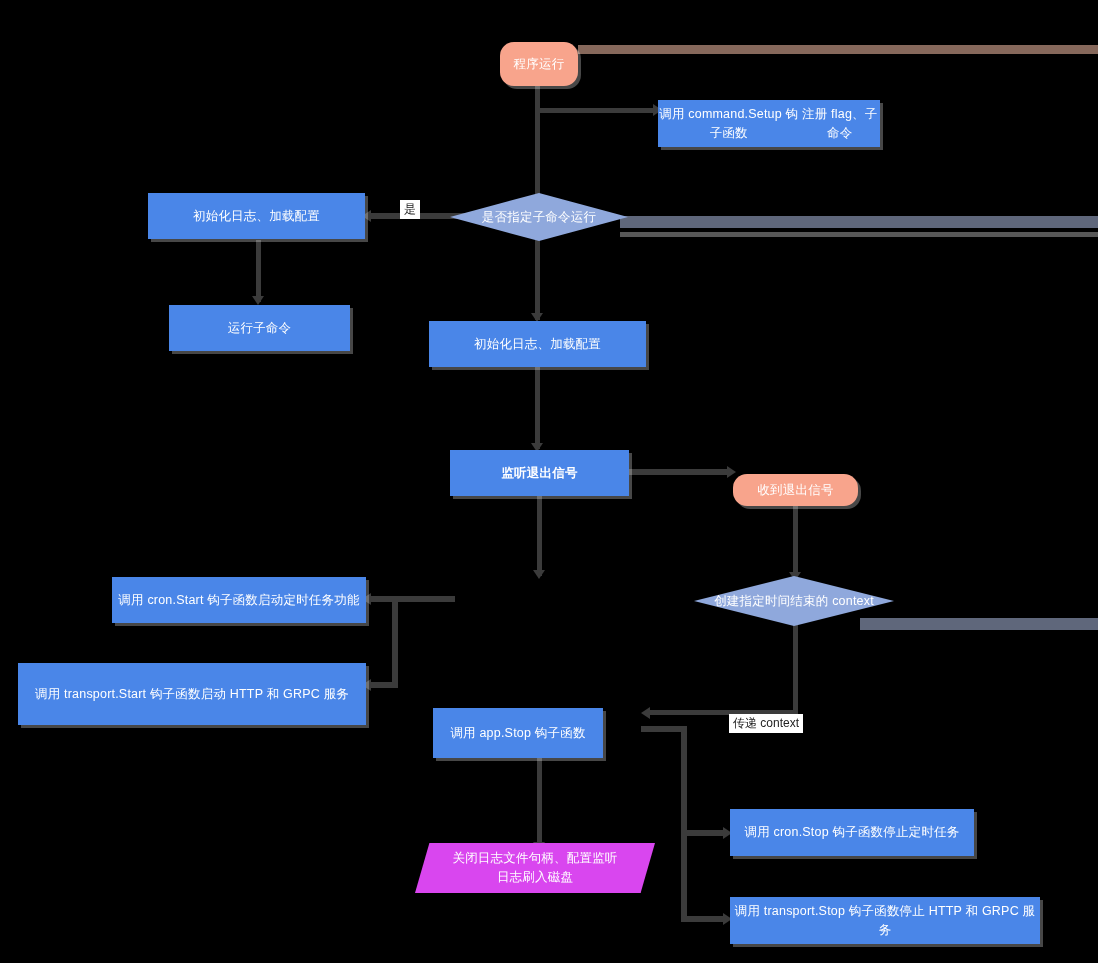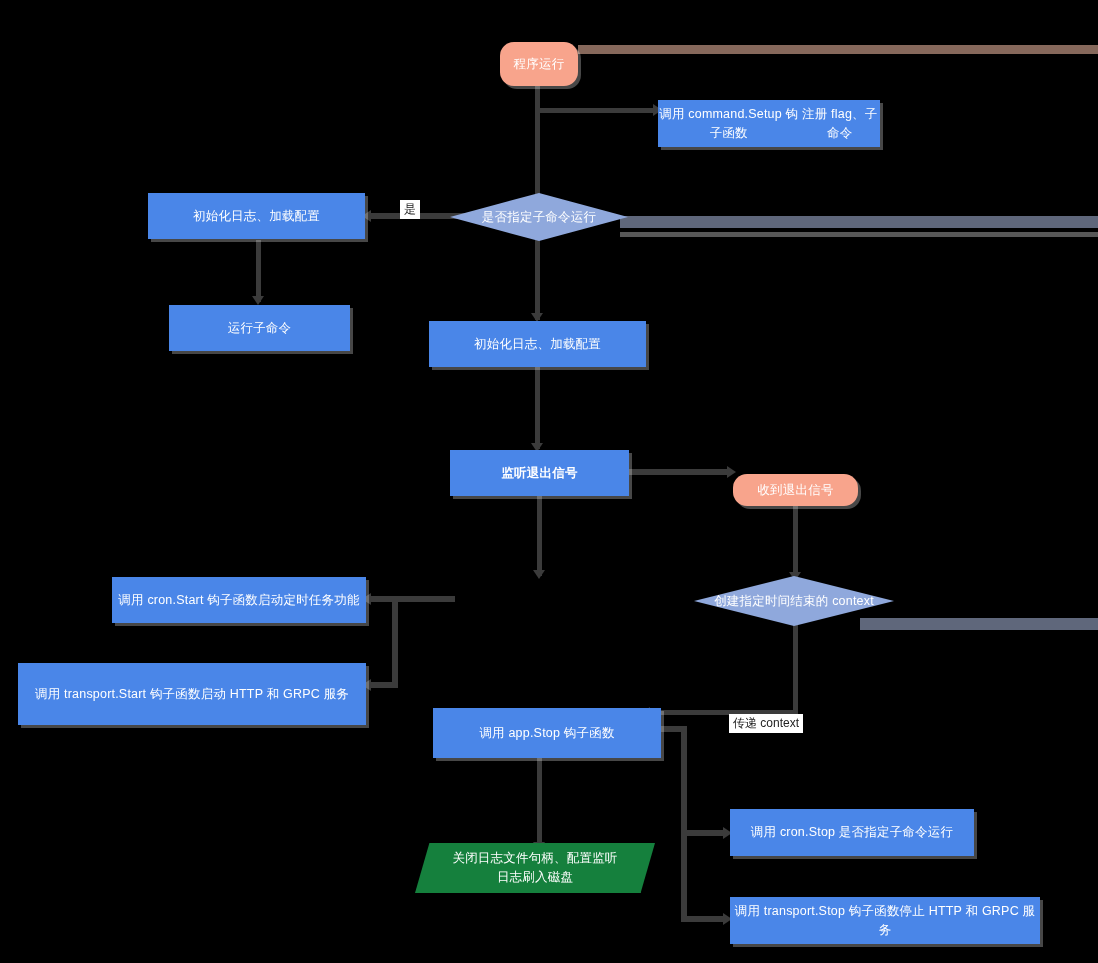--- a/index.html
+++ b/index.html
@@ -3,21 +3,21 @@
 <meta charset="utf-8">
 <style>
   html,body{margin:0;padding:0;background:#000;}
   #stage{position:relative;width:1098px;height:963px;background:#000;overflow:hidden;
     font-family:"Liberation Sans","DejaVu Sans",sans-serif;}
   .node{position:absolute;box-sizing:border-box;display:flex;align-items:center;justify-content:center;
     text-align:center;color:#ffffff;font-size:12.5px;line-height:1.5;letter-spacing:.2px;z-index:5;}
   .rect{background:#4a86e8;box-shadow:3px 3px 0 0 rgba(255,255,255,.28);}
   .round{background:#f8a48c;border-radius:14px;box-shadow:3px 3px 0 0 rgba(255,255,255,.28);margin-top:24px;}
   .diamond{background:#8fa8dc;clip-path:polygon(50% 0%,100% 50%,50% 100%,0% 50%);}
-  .para{background:#15803d;clip-path:polygon(6% 0%,100% 0%,94% 100%,0% 100%);
+  .para{background:#d946ef;clip-path:polygon(6% 0%,100% 0%,94% 100%,0% 100%);
     box-shadow:3px 3px 0 0 rgba(255,255,255,.28);}
   .edge{position:absolute;background:#3b3b3b;z-index:2;}
   .arrow{position:absolute;width:0;height:0;z-index:3;}
   .ar-down{border-left:6px solid transparent;border-right:6px solid transparent;border-top:9px solid #3b3b3b;}
   .ar-right{border-top:6px solid transparent;border-bottom:6px solid transparent;border-left:9px solid #3b3b3b;}
   .ar-left{border-top:6px solid transparent;border-bottom:6px solid transparent;border-right:9px solid #3b3b3b;}
   .elabel{position:absolute;background:#ffffff;color:#222;font-size:12px;padding:1px 4px;z-index:8;
     white-space:nowrap;line-height:1.4;}
   .smear{position:absolute;z-index:1;opacity:.62;}
 </style>
@@ -118,30 +118,30 @@
 
 
   <div class="node rect" style="left:112px;top:577px;width:254px;height:46px;">
     <span>调用 cron.Start 钩子函数启动定时任务功能</span>
   </div>
 
   <div class="node rect" style="left:18px;top:663px;width:348px;height:62px;">
     <span>调用 transport.Start 钩子函数启动 HTTP 和 GRPC 服务</span>
   </div>
 
-  <div class="node rect" style="left:433px;top:708px;width:228px;height:50px;">
+  <div class="node rect" style="left:433px;top:708px;width:170px;height:50px;">
     <span>调用 app.Stop 钩子函数</span>
   </div>
 
   <div class="node para" style="left:415px;top:843px;width:240px;height:50px;flex-direction:column;">
     <span>关闭日志文件句柄、配置监听</span>
     <span>日志刷入磁盘</span>
   </div>
 
   <div class="node rect" style="left:730px;top:809px;width:244px;height:47px;">
-    <span>调用 cron.Stop 是否指定子命令运行</span>
+    <span>调用 cron.Stop 钩子函数停止定时任务</span>
   </div>
 
   <div class="node rect" style="left:730px;top:897px;width:310px;height:47px;">
     <span>调用 transport.Stop 钩子函数停止 HTTP 和 GRPC 服务</span>
   </div>
 
 </div>
 
 </body></html>

